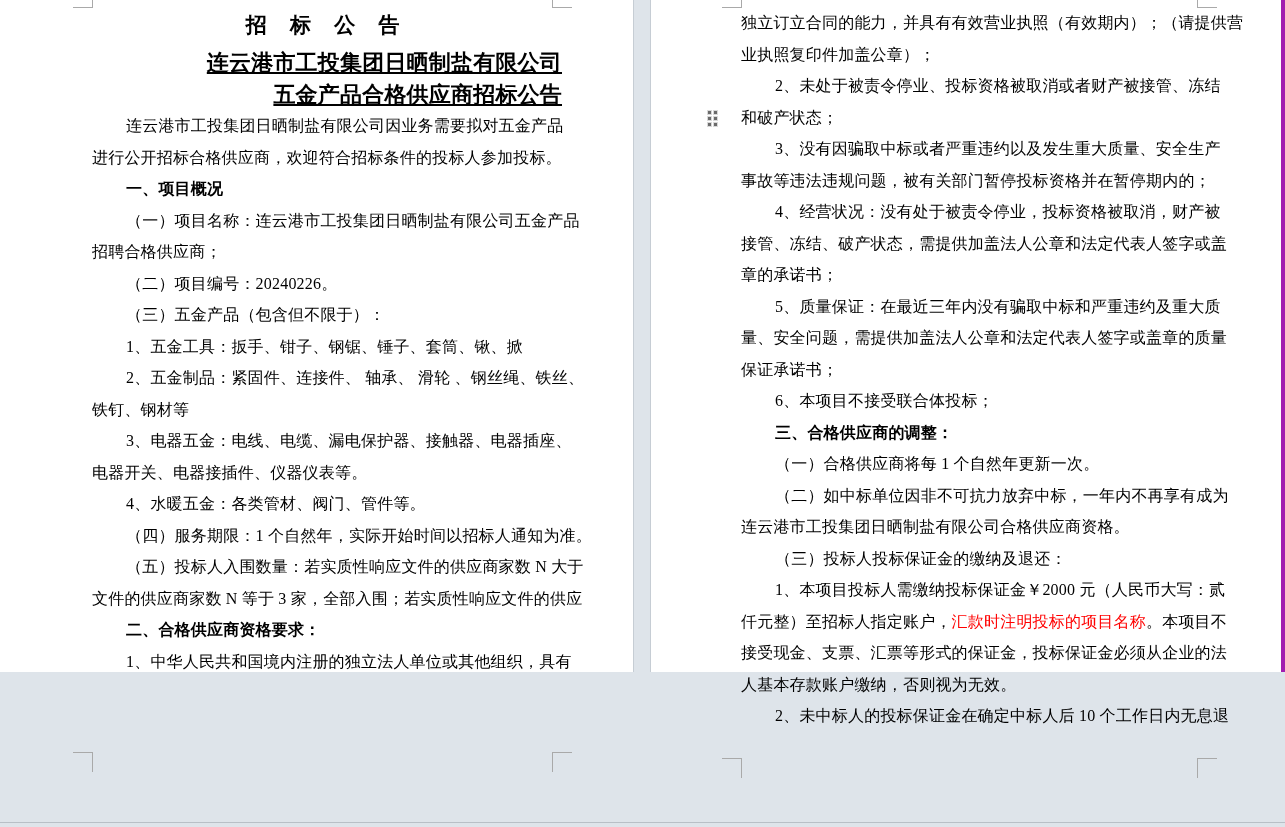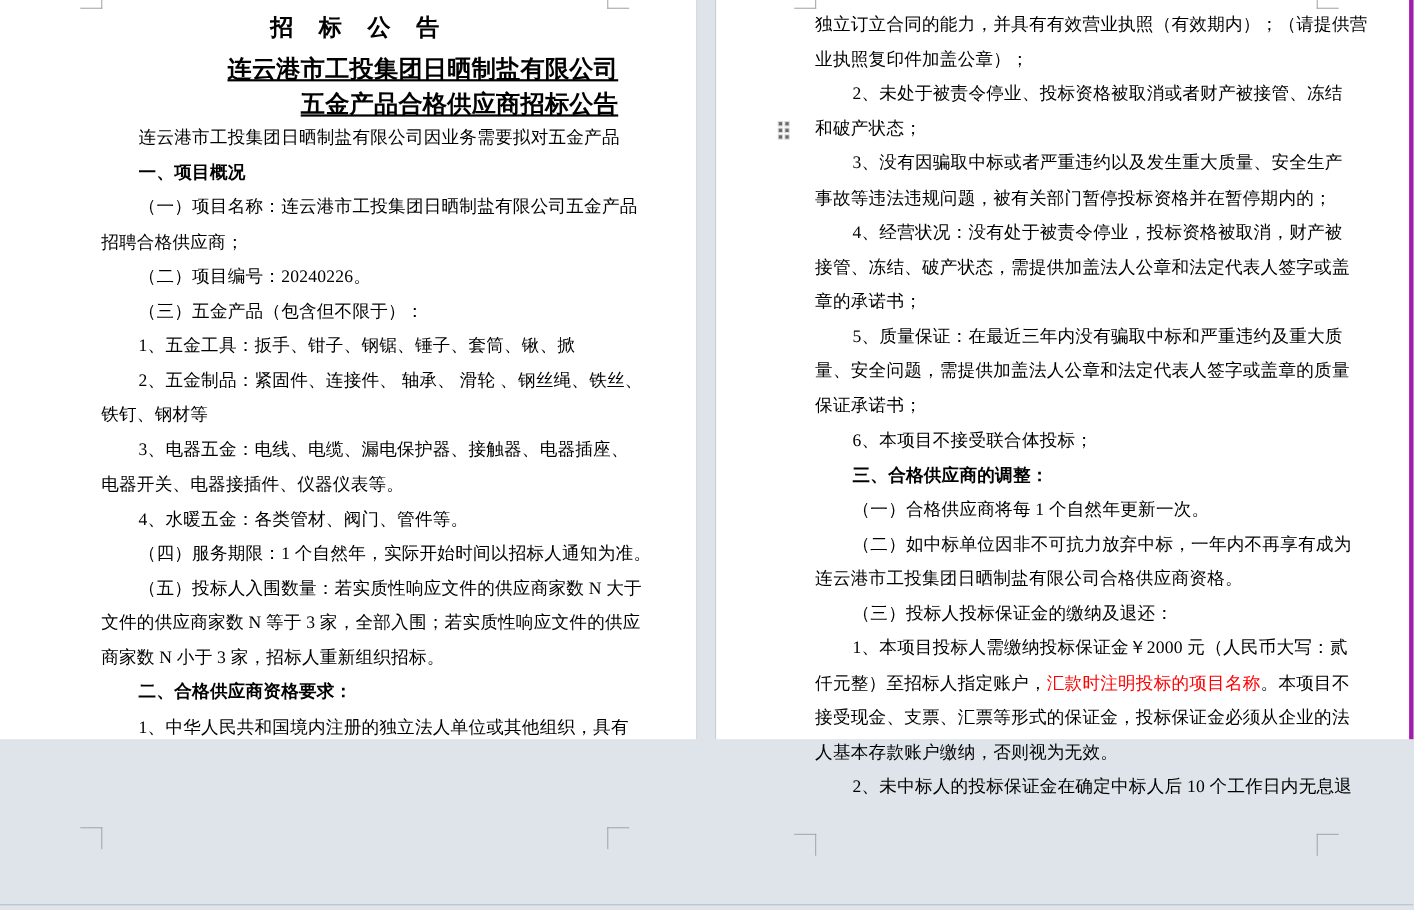--- a/index.html
+++ b/index.html
@@ -96,35 +96,35 @@
   <div class="page" id="page1">
     <div class="cmark tl"></div>
     <div class="cmark tr"></div>
     <div class="cmark bl"></div>
     <div class="cmark br"></div>
     <div class="content">
         <div class="line title"><span>招 标 公 告</span></div>
         <div class="line center-bold"><span>连云港市工投集团日晒制盐有限公司</span></div>
         <div class="line center-bold"><span>五金产品合格供应商招标公告</span></div>
         <div class="line para-indent"><span>连云港市工投集团日晒制盐有限公司因业务需要拟对五金产品</span></div>
+        <div class="line para"><span>进行公开招标合格供应商，欢迎符合招标条件的投标人参加投标。</span></div>
         <div class="line section"><span>一、项目概况</span></div>
         <div class="line para-indent"><span>（一）项目名称：连云港市工投集团日晒制盐有限公司五金产品</span></div>
         <div class="line para"><span>招聘合格供应商；</span></div>
         <div class="line para-indent"><span>（二）项目编号：20240226。</span></div>
         <div class="line para-indent"><span>（三）五金产品（包含但不限于）：</span></div>
         <div class="line para-indent"><span>1、五金工具：扳手、钳子、钢锯、锤子、套筒、锹、掀</span></div>
         <div class="line para-indent"><span>2、五金制品：紧固件、连接件、 轴承、 滑轮 、钢丝绳、铁丝、</span></div>
         <div class="line para"><span>铁钉、钢材等</span></div>
         <div class="line para-indent"><span>3、电器五金：电线、电缆、漏电保护器、接触器、电器插座、</span></div>
         <div class="line para"><span>电器开关、电器接插件、仪器仪表等。</span></div>
         <div class="line para-indent"><span>4、水暖五金：各类管材、阀门、管件等。</span></div>
         <div class="line para-indent"><span>（四）服务期限：1 个自然年，实际开始时间以招标人通知为准。</span></div>
         <div class="line para-indent"><span>（五）投标人入围数量：若实质性响应文件的供应商家数 N 大于</span></div>
         <div class="line para"><span>文件的供应商家数 N 等于 3 家，全部入围；若实质性响应文件的供应</span></div>
-        <div class="line para"><span>商家数 N 小于 3 家，招标人重新组织招标。</span></div>
         <div class="line section"><span>二、合格供应商资格要求：</span></div>
         <div class="line para-indent"><span>1、中华人民共和国境内注册的独立法人单位或其他组织，具有</span></div>
       </div>
   </div>
 
   <div class="page" id="page2">
     <div class="cmark tl"></div>
     <div class="cmark tr"></div>
     <div class="cmark bl"></div>
     <div class="cmark br"></div>

